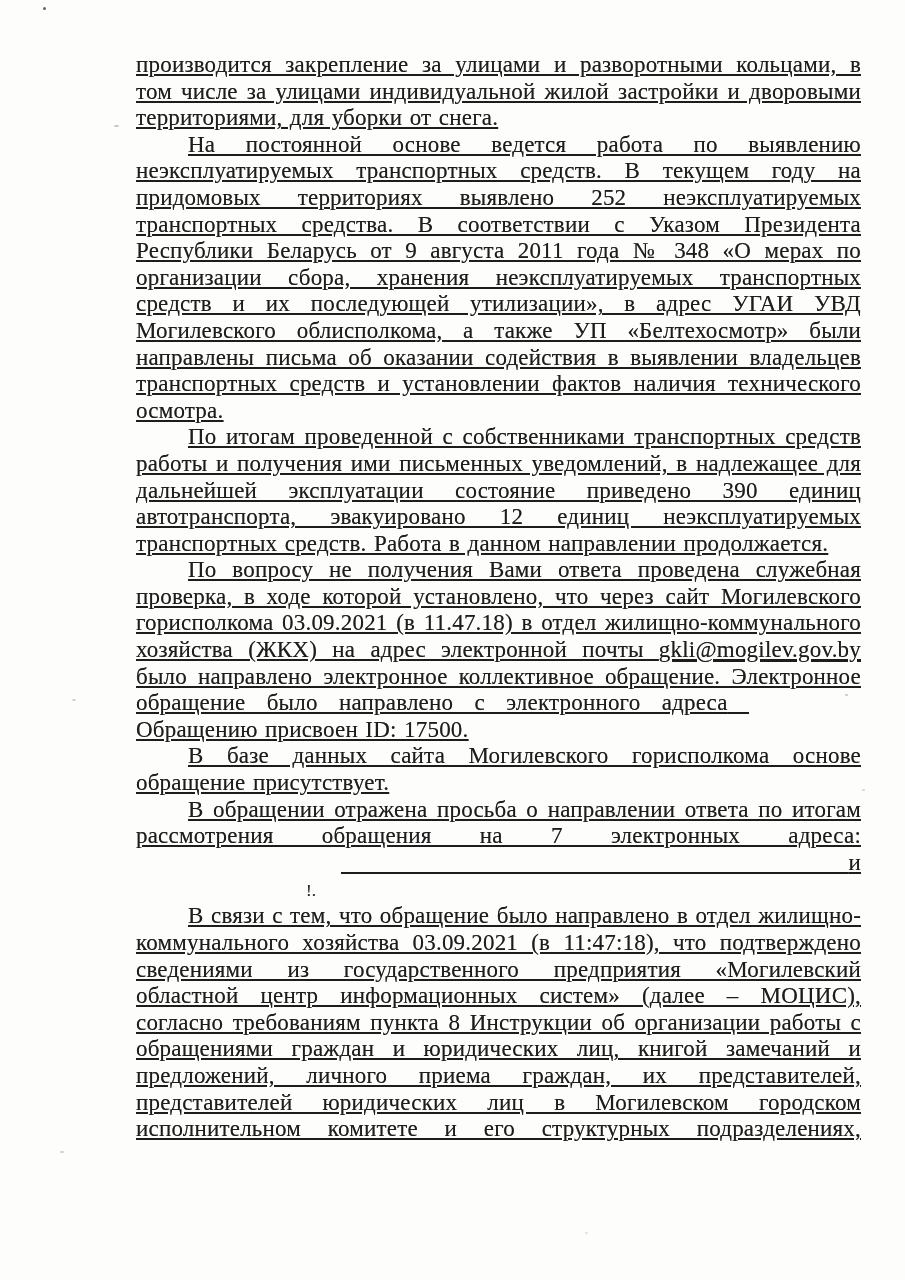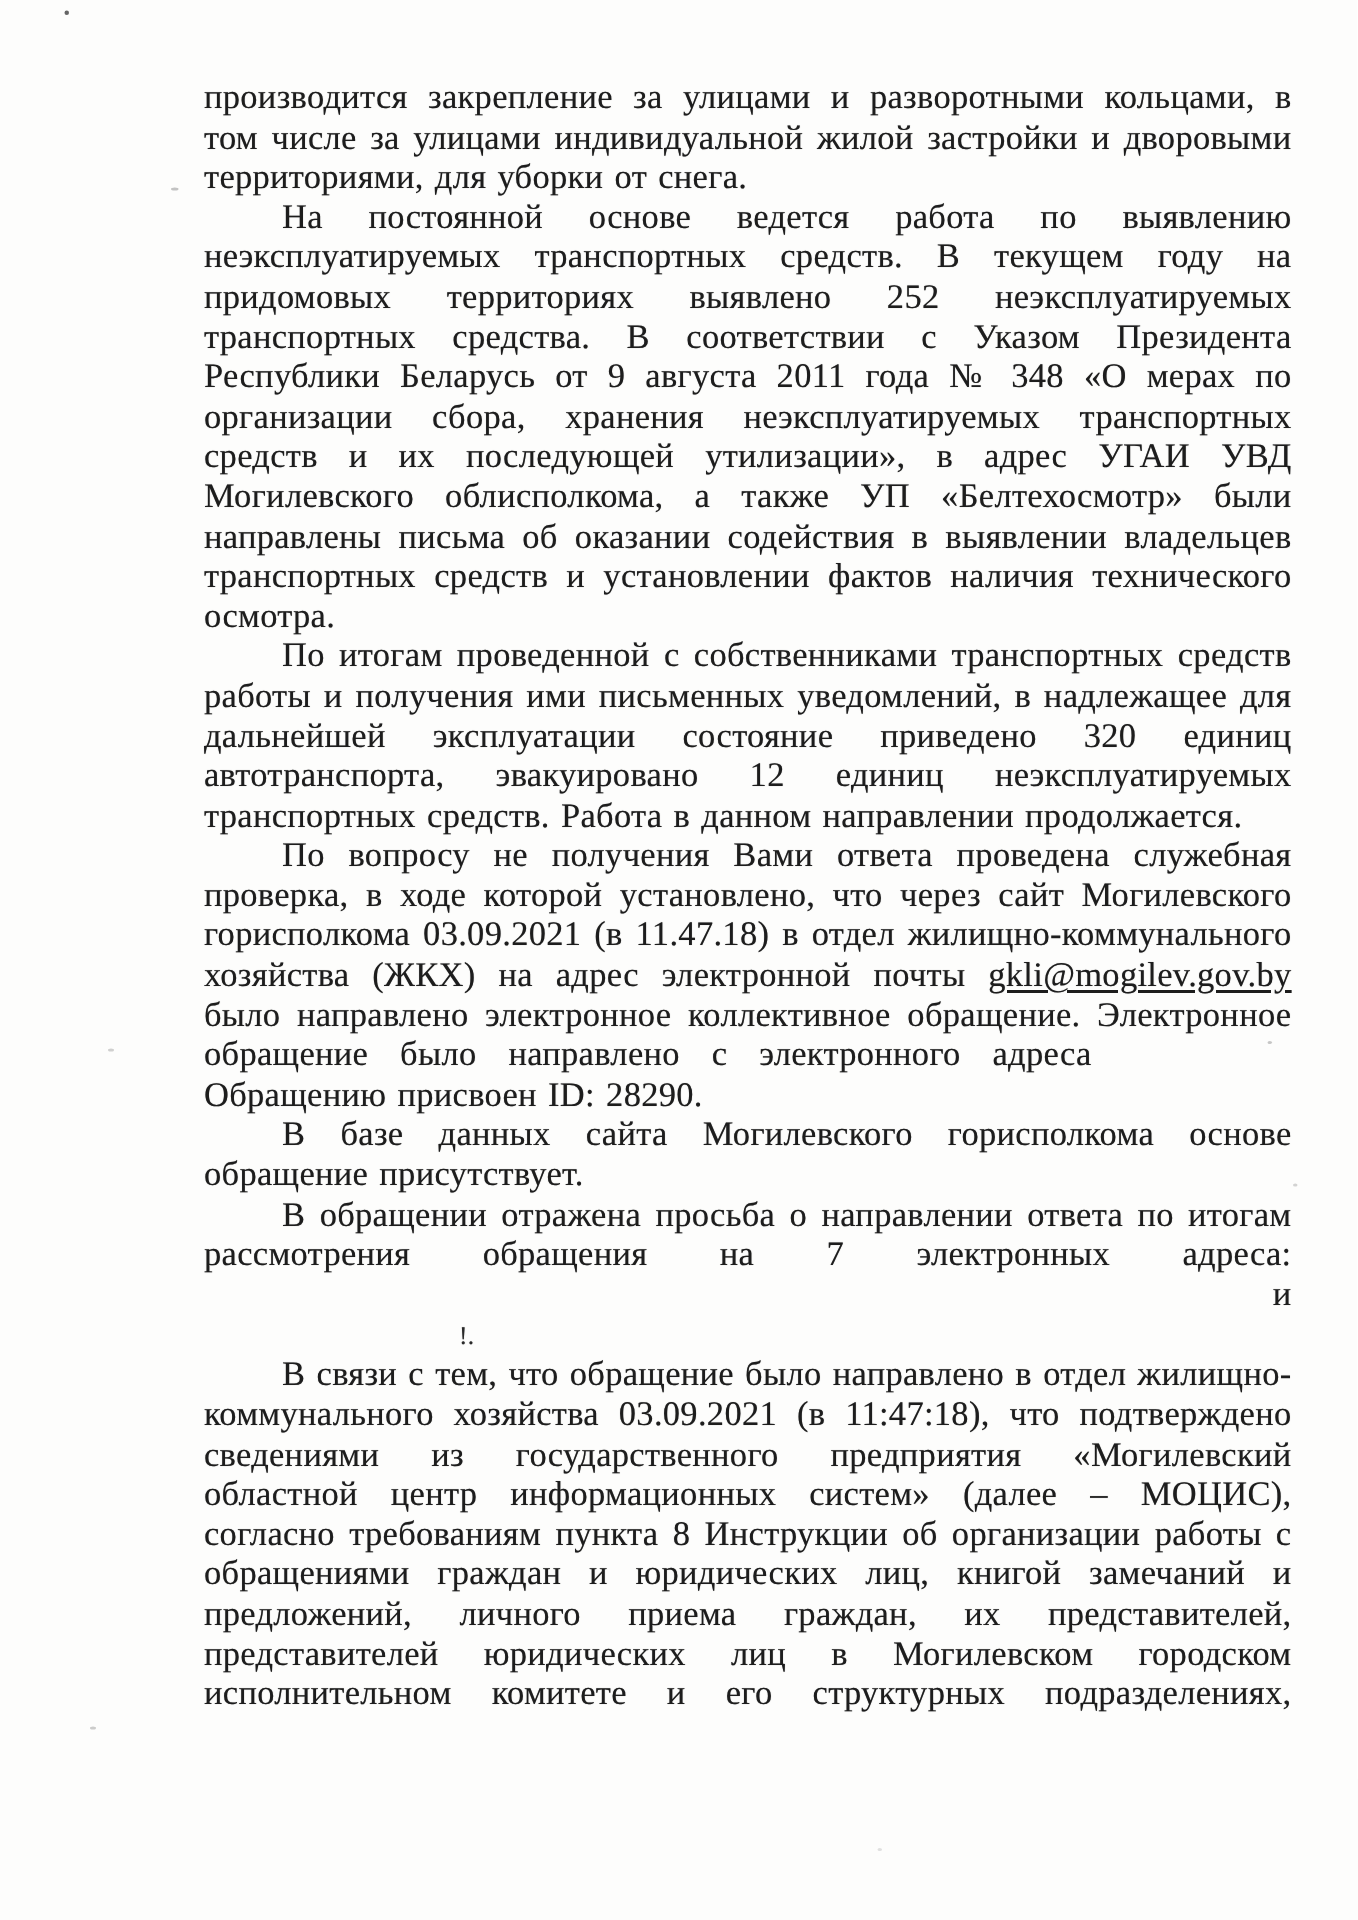--- a/index.html
+++ b/index.html
@@ -20,20 +20,21 @@
     position: absolute;
     left: 136px;
     top: 52px;
     width: 725px;
     font-size: 23px;
     line-height: 26.6px;
     text-align: justify;
     letter-spacing: 0.2px;
     word-spacing: 1.5px;
     text-shadow: 0 0 0.5px rgba(20,20,20,0.55);
+    text-decoration: underline;
   }
   .para {
     margin: 0;
     padding: 0;
   }
   .indent {
     text-indent: 52px;
   }
   
   .justify-last {
@@ -89,27 +90,27 @@
   <span class="speck speck-5"></span>
   <span class="speck speck-6"></span>
   <span class="speck speck-7"></span>
 
   <div class="text-block">
 
     <p class="para">производится закрепление за улицами и разворотными кольцами, в том числе за улицами индивидуальной жилой застройки и дворовыми территориями, для уборки от снега.</p>
 
     <p class="para indent">На постоянной основе ведется работа по выявлению неэксплуатируемых транспортных средств. В текущем году на придомовых территориях выявлено 252 неэксплуатируемых транспортных средства. В соответствии с Указом Президента Республики Беларусь от 9 августа 2011 года № 348 «О мерах по организации сбора, хранения неэксплуатируемых транспортных средств и их последующей утилизации», в адрес УГАИ УВД Могилевского облисполкома, а также УП «Белтехосмотр» были направлены письма об оказании содействия в выявлении владельцев транспортных средств и установлении фактов наличия технического осмотра.</p>
 
-    <p class="para indent">По итогам проведенной с собственниками транспортных средств работы и получения ими письменных уведомлений, в надлежащее для дальнейшей эксплуатации состояние приведено 320 единиц автотранспорта, эвакуировано 12 единиц неэксплуатируемых транспортных средств. Работа в данном направлении продолжается.</p>
+    <p class="para indent">По итогам проведенной с собственниками транспортных средств работы и получения ими письменных уведомлений, в надлежащее для дальнейшей эксплуатации состояние приведено 390 единиц автотранспорта, эвакуировано 12 единиц неэксплуатируемых транспортных средств. Работа в данном направлении продолжается.</p>
 
     <p class="para indent justify-last"><span>По вопросу не получения Вами ответа проведена служебная проверка, в ходе которой установлено, что через сайт Могилевского горисполкома 03.09.2021 (в 11.47.18) в отдел жилищно-коммунального хозяйства (ЖКХ) на адрес электронной почты </span><span class="email">gkli@mogilev.gov.by</span><span> было направлено электронное коллективное обращение. Электронное обращение было направлено с электронного адреса</span>
       <span class="gap gap-sm"></span>
     </p>
 
-    <p class="para">Обращению присвоен ID: 28290.</p>
+    <p class="para">Обращению присвоен ID: 17500.</p>
 
     <p class="para indent">В базе данных сайта Могилевского горисполкома основе обращение присутствует.</p>
 
     <p class="para indent justify-last"><span>В обращении отражена просьба о направлении ответа по итогам рассмотрения обращения на 7 электронных адреса:</span>
       <span class="gap gap-lg"></span>
       <span>и</span>
     </p>
 
     <div class="artifact-line">
       <span class="artifact-mark">!.</span>

